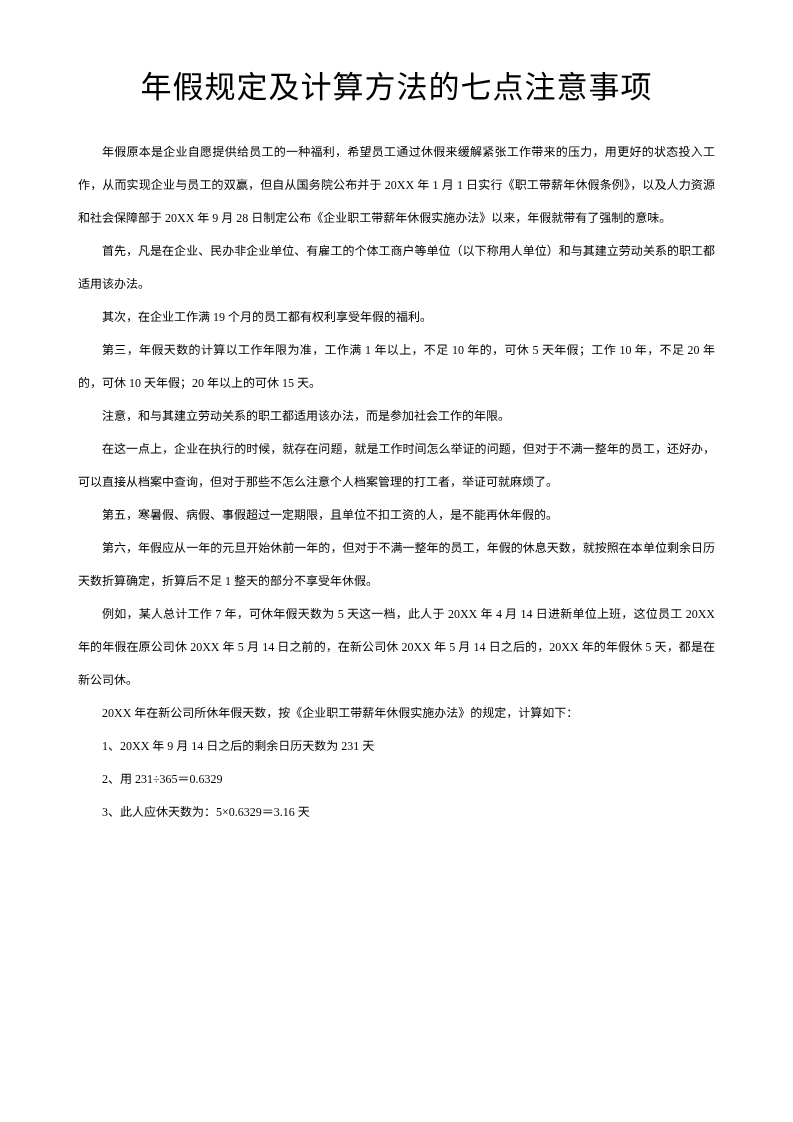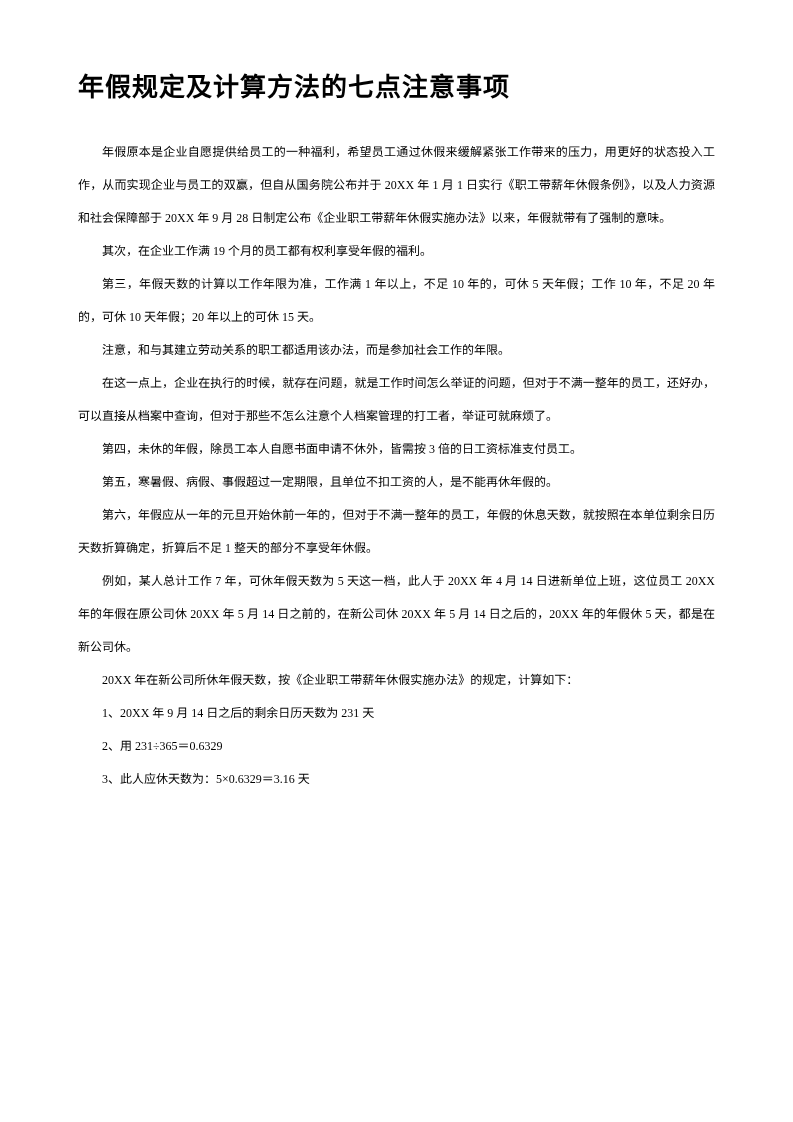--- a/index.html
+++ b/index.html
@@ -14,24 +14,24 @@
     margin: 0 auto;
     background: #ffffff;
     box-sizing: border-box;
     padding: 70px 78px 0 78px;
     font-family: "Liberation Serif", serif;
     color: #000000;
     overflow: hidden;
   }
   .doc-title {
     margin: 0 0 30px 0;
-    font-size: 26px;
-    font-weight: bold;
+    font-size: 31px;
+    font-weight: normal;
     line-height: 36px;
-    text-align: left;
+    text-align: center;
     letter-spacing: 1px;
   }
   .para {
     margin: 0;
     font-size: 12px;
     line-height: 33px;
     text-indent: 2em;
     text-align: justify;
     word-break: break-all;
   }
@@ -39,25 +39,25 @@
     text-align: left;
   }
 </style>
 </head>
 <body>
 
 <div class="page">
   <h1 class="doc-title">年假规定及计算方法的七点注意事项</h1>
 
   <p class="para">年假原本是企业自愿提供给员工的一种福利，希望员工通过休假来缓解紧张工作带来的压力，用更好的状态投入工作，从而实现企业与员工的双赢，但自从国务院公布并于 20XX 年 1 月 1 日实行《职工带薪年休假条例》，以及人力资源和社会保障部于 20XX 年 9 月 28 日制定公布《企业职工带薪年休假实施办法》以来，年假就带有了强制的意味。</p>
+  <p class="para">首先，凡是在企业、民办非企业单位、有雇工的个体工商户等单位（以下称用人单位）和与其建立劳动关系的职工都适用该办法。</p>
   <p class="para">其次，在企业工作满 19 个月的员工都有权利享受年假的福利。</p>
   <p class="para">第三，年假天数的计算以工作年限为准，工作满 1 年以上，不足 10 年的，可休 5 天年假；工作 10 年，不足 20 年的，可休 10 天年假；20 年以上的可休 15 天。</p>
   <p class="para">注意，和与其建立劳动关系的职工都适用该办法，而是参加社会工作的年限。</p>
   <p class="para">在这一点上，企业在执行的时候，就存在问题，就是工作时间怎么举证的问题，但对于不满一整年的员工，还好办，可以直接从档案中查询，但对于那些不怎么注意个人档案管理的打工者，举证可就麻烦了。</p>
-  <p class="para">第四，未休的年假，除员工本人自愿书面申请不休外，皆需按 3 倍的日工资标准支付员工。</p>
   <p class="para">第五，寒暑假、病假、事假超过一定期限，且单位不扣工资的人，是不能再休年假的。</p>
   <p class="para">第六，年假应从一年的元旦开始休前一年的，但对于不满一整年的员工，年假的休息天数，就按照在本单位剩余日历天数折算确定，折算后不足 1 整天的部分不享受年休假。</p>
   <p class="para">例如，某人总计工作 7 年，可休年假天数为 5 天这一档，此人于 20XX 年 4 月 14 日进新单位上班，这位员工 20XX 年的年假在原公司休 20XX 年 5 月 14 日之前的，在新公司休 20XX 年 5 月 14 日之后的，20XX 年的年假休 5 天，都是在新公司休。</p>
   <p class="para">20XX 年在新公司所休年假天数，按《企业职工带薪年休假实施办法》的规定，计算如下：</p>
 
   <p class="para step">1、20XX 年 9 月 14 日之后的剩余日历天数为 231 天</p>
   <p class="para step">2、用 231÷365＝0.6329</p>
   <p class="para step">3、此人应休天数为：5×0.6329＝3.16 天</p>
 </div>
 

